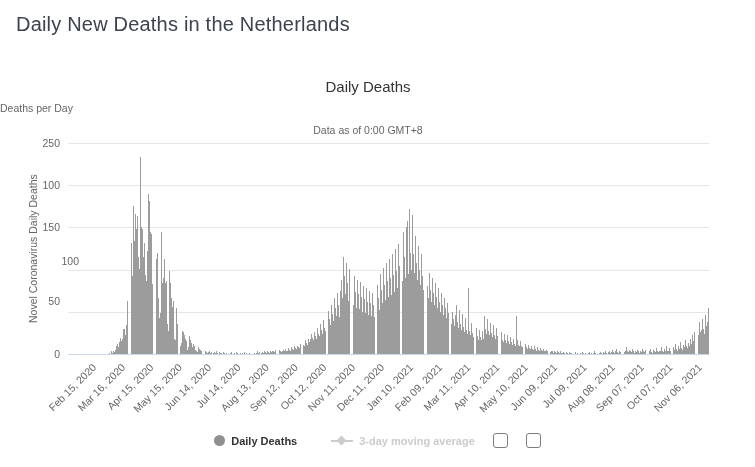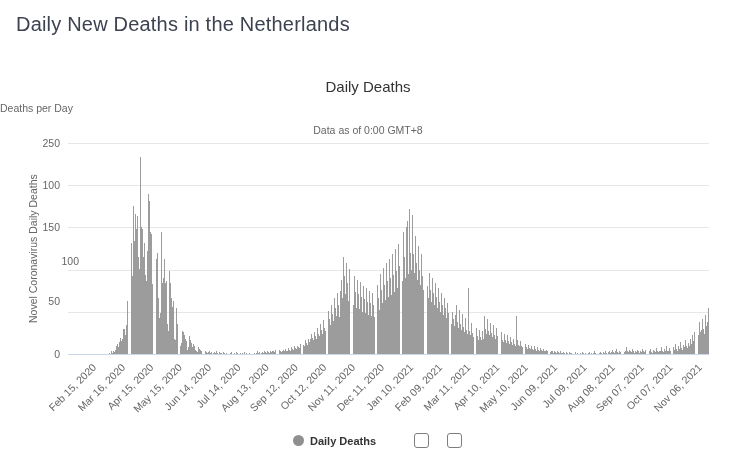--- a/index.html
+++ b/index.html
@@ -680,16 +680,23 @@
       </svg>
     <div class="axis-line"></div>
   </div>
 
   <div id="legend">
     <div class="li">
       <span class="marker-circle"></span>
       <span class="li-label">Daily Deaths</span>
     </div>
     <div class="spacer"></div>
+    <div class="li disabled">
+      <span class="marker-line">
+          <i class="line"></i>
+          <i class="diamond"></i>
+        </span>
+      <span class="li-label">3-day moving average</span>
+    </div>
     <span class="checkbox"></span>
     <span class="checkbox"></span>
   </div>
 </div>
 
 </body></html>

